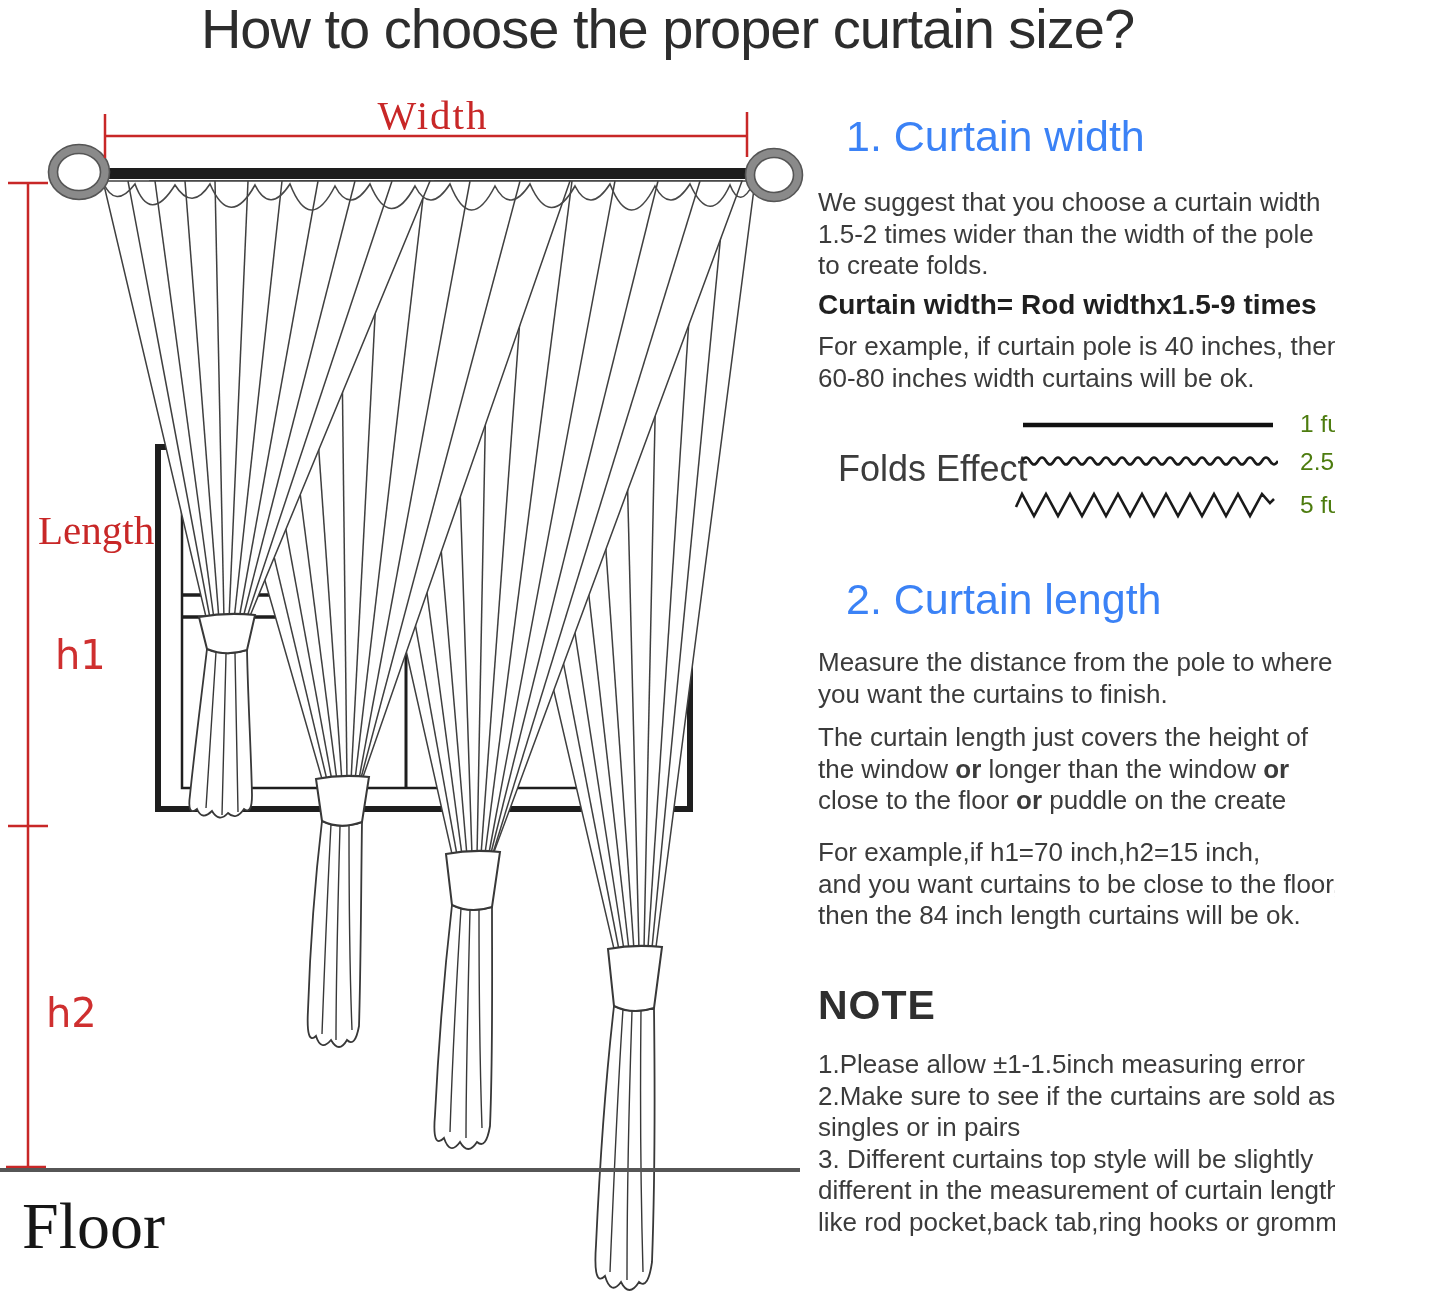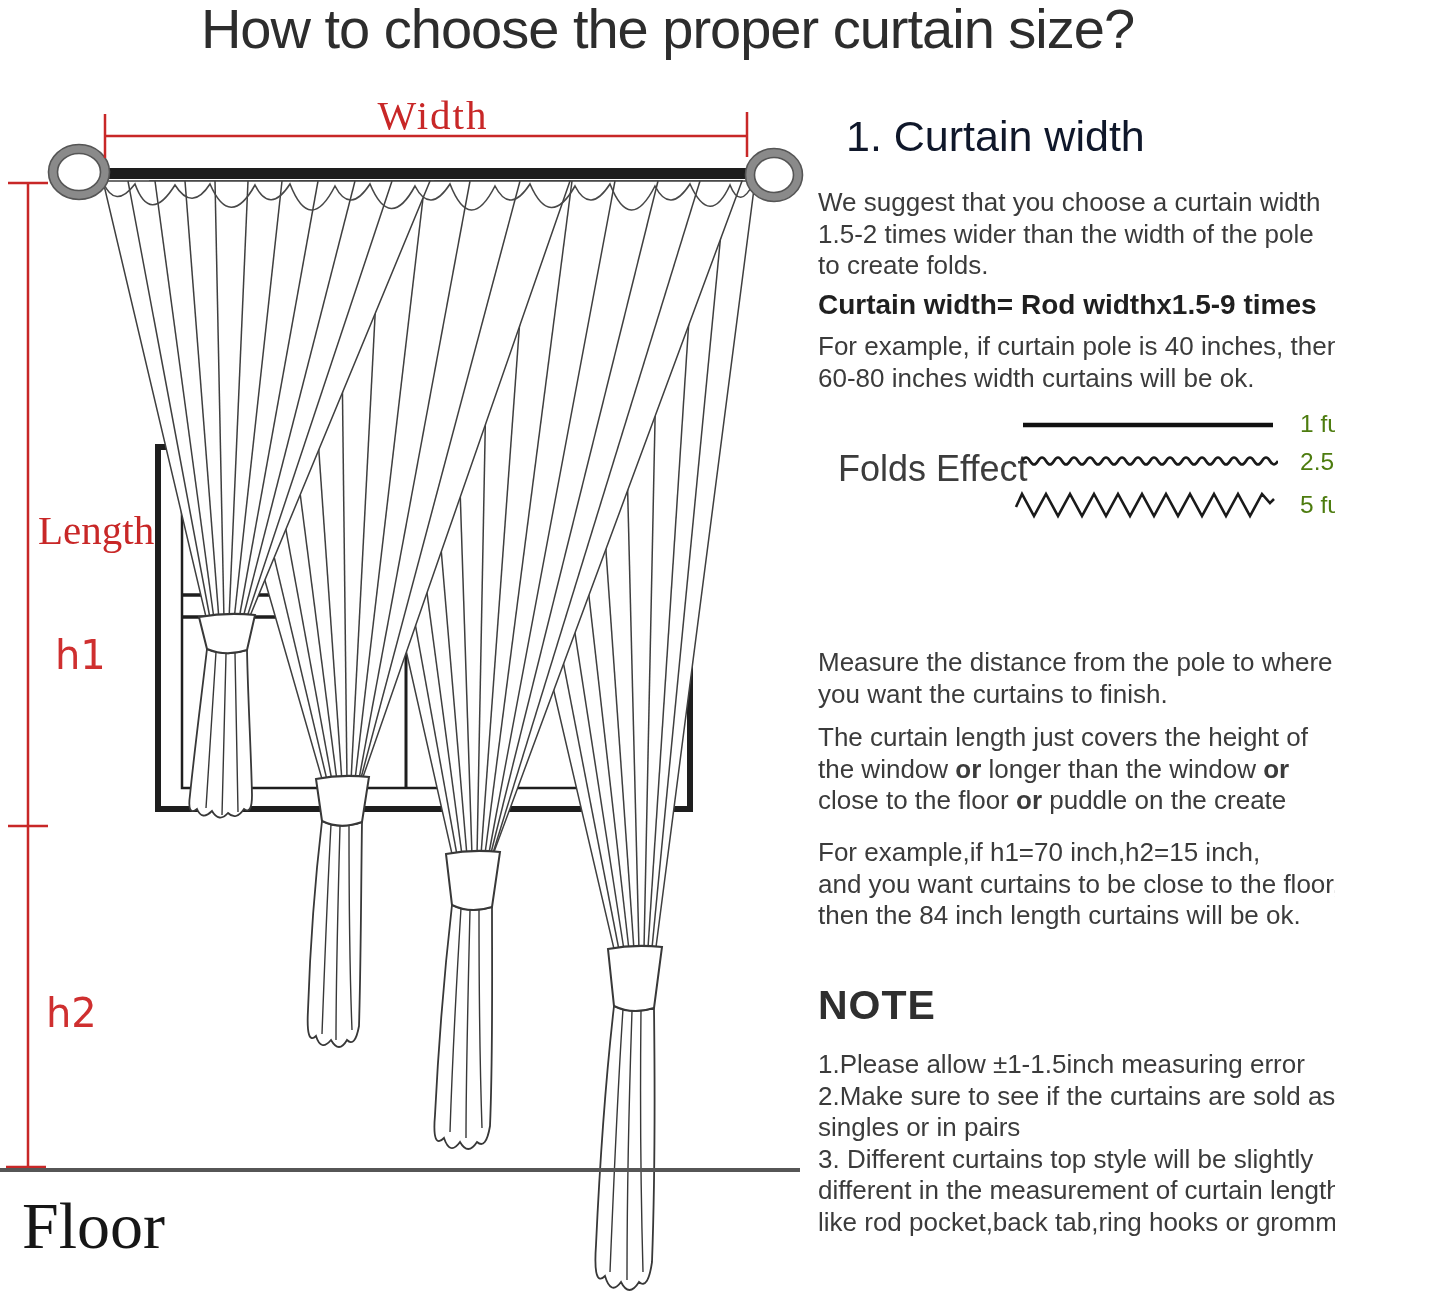--- a/index.html
+++ b/index.html
@@ -2,21 +2,21 @@
 <html><head>
 <meta charset="utf-8">
 <style>
   html,body{margin:0;padding:0;background:#ffffff;}
   #page{position:relative;width:1335px;height:1314px;background:#ffffff;overflow:hidden;
         font-family:"Liberation Sans",sans-serif;}
   #main-title{position:absolute;top:-4px;left:0;width:100%;text-align:center;
         font-size:56px;letter-spacing:-1px;color:#2d2d2d;font-weight:400;}
   .abs{position:absolute;}
   .para{font-size:26px;line-height:31.5px;color:#3b3b3b;white-space:pre-line;width:640px;}
-  .sec-heading{font-size:43px;color:#0f172a;font-weight:400;}
+  .sec-heading{font-size:43px;color:#3b82f6;font-weight:400;}
   .formula{font-size:28px;font-weight:bold;color:#1f1f1f;}
   .note-heading{font-size:41px;color:#2f2f2f;letter-spacing:1px;}
   .note-item{font-size:26px;line-height:31.5px;color:#3b3b3b;white-space:pre-line;width:640px;}
   .folds-label{font-size:36px;color:#3c3c3c;}
   .fullness-label{font-size:24.5px;color:#4d7c0f;}
   svg text.dim-serif{font-family:"Liberation Serif",serif;fill:#c82727;}
   svg text.dim-sans{font-family:"DejaVu Sans","Liberation Sans",sans-serif;fill:#cf2f2f;}
   svg text.floor-serif{font-family:"Liberation Serif",serif;fill:#161616;}
 </style>
 </head>
@@ -181,20 +181,21 @@
       <path fill="none" stroke="#1a1a1a" stroke-width="2.6" d="M0,8 q4,-7 8,0 q4,7 8,0 q4,-7 8,0 q4,7 8,0 q4,-7 8,0 q4,7 8,0 q4,-7 8,0 q4,7 8,0 q4,-7 8,0 q4,7 8,0 q4,-7 8,0 q4,7 8,0 q4,-7 8,0 q4,7 8,0 q4,-7 8,0 q4,7 8,0 q4,-7 8,0 q4,7 8,0 q4,-7 8,0 q4,7 8,0 q4,-7 8,0 q4,7 8,0 q4,-7 8,0 q4,7 8,0 q4,-7 8,0 q4,7 8,0 q4,-7 8,0 q4,7 8,0 q4,-7 8,0 q4,7 8,0 q4,-7 8,0 q4,7 8,0"></path>
     </svg>
     <div class="abs fullness-label" style="left:482px;top:43px;">2.5 fullness</div>
 
     <svg class="abs" style="left:196px;top:86px;" width="266" height="28" viewBox="0 0 266 28">
       <polyline fill="none" stroke="#1a1a1a" stroke-width="2.6" points="2,16 8,3 20,25 32,3 44,25 56,3 68,25 80,3 92,25 104,3 116,25 128,3 140,25 152,3 164,25 176,3 188,25 200,3 212,25 224,3 236,25 248,3 256,12 260,8"></polyline>
     </svg>
     <div class="abs fullness-label" style="left:482px;top:86px;">5 fullness</div>
   </div>
 
+  <div class="abs sec-heading" style="left:846px;top:575px;">2. Curtain length</div>
 
   <div class="abs para" style="left:818px;top:647px;">Measure the distance from the pole to where
 you want the curtains to finish.</div>
 
   <div class="abs para" style="left:818px;top:722px;"><span>The curtain length just covers the height of
 the window </span><span style="font-weight: bold;">or</span><span> longer than the window </span><span style="font-weight: bold;">or</span><span>
 close to the floor </span><span style="font-weight: bold;">or</span><span> puddle on the create</span></div>
 
   <div class="abs para" style="left:818px;top:837px;">For example,if h1=70 inch,h2=15 inch,
 and you want curtains to be close to the floor,

